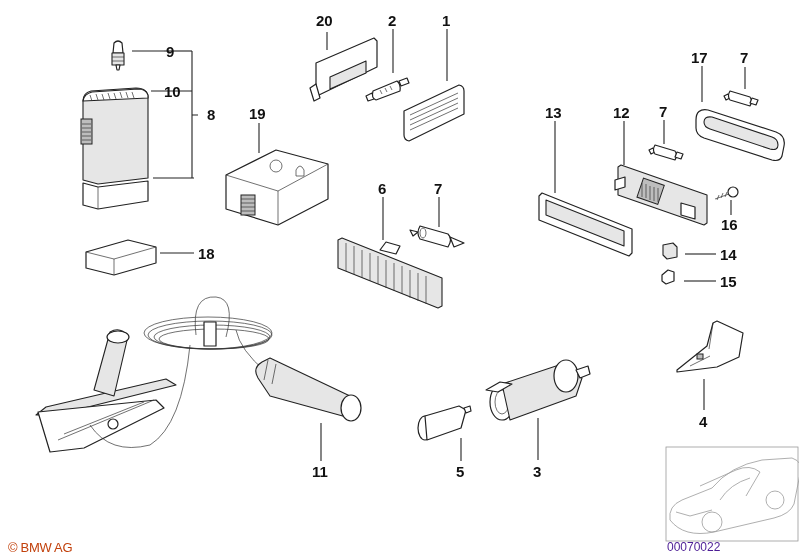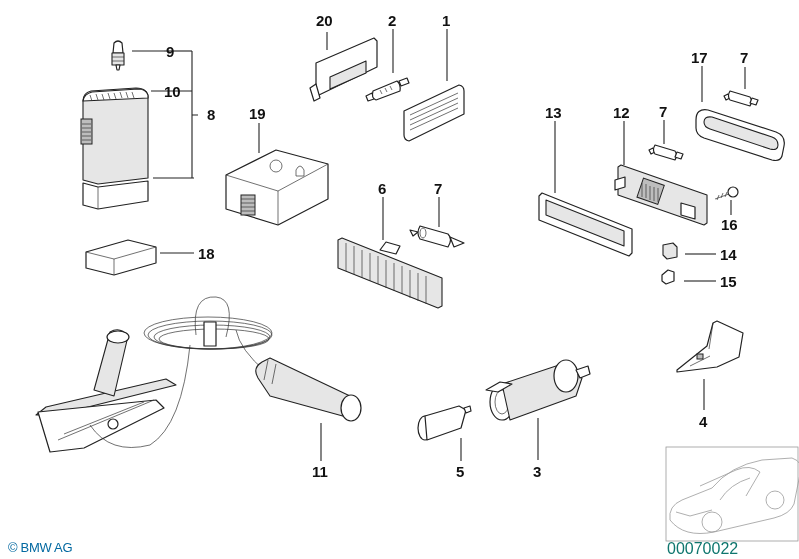--- a/index.html
+++ b/index.html
@@ -6,22 +6,22 @@
   body { width:799px; height:559px; position:relative; overflow:hidden; font-family:"Liberation Sans", sans-serif; }
   #diagram { position:absolute; left:0; top:0; width:799px; height:559px; }
   .lbl { font-family:"Liberation Sans", sans-serif; font-weight:bold; font-size:15px; fill:#111; }
   .ln { stroke:#222; stroke-width:1.1; fill:none; }
   .part { stroke:#222; stroke-width:1.2; fill:#fff; stroke-linejoin:round; }
   .part-g { stroke:#222; stroke-width:1.1; fill:#e6e6e6; stroke-linejoin:round; }
   .part-d { stroke:#222; stroke-width:1; fill:#bdbdbd; }
   .thin { stroke:#333; stroke-width:0.7; fill:none; }
   .car { stroke:#9a9a9a; stroke-width:0.8; fill:none; }
   .footer-text { position:absolute; font-family:"Liberation Sans", sans-serif; }
-  #copyright { left:8px; top:540px; font-size:13px; color:#0369a1; letter-spacing:-0.3px; }
-  #diagram-id { left:667px; top:540px; font-size:16px; color:#0f766e; }
+  #copyright { left:8px; top:540px; font-size:13px; color:#c2410c; letter-spacing:-0.3px; }
+  #diagram-id { left:667px; top:540px; font-size:12px; color:#4c1d95; }
 </style>
 </head>
 <body>
 
 <svg id="diagram" viewBox="0 0 799 559" xmlns="http://www.w3.org/2000/svg">
 
   <g>
     <path class="part" d="M114,43 q4,-4 8,0 l1,10 l-10,0 z"></path>
     <rect class="part-g" x="112" y="53" width="12" height="12"></rect>
     <path class="thin" d="M112,57 h12 M112,61 h12"></path>

